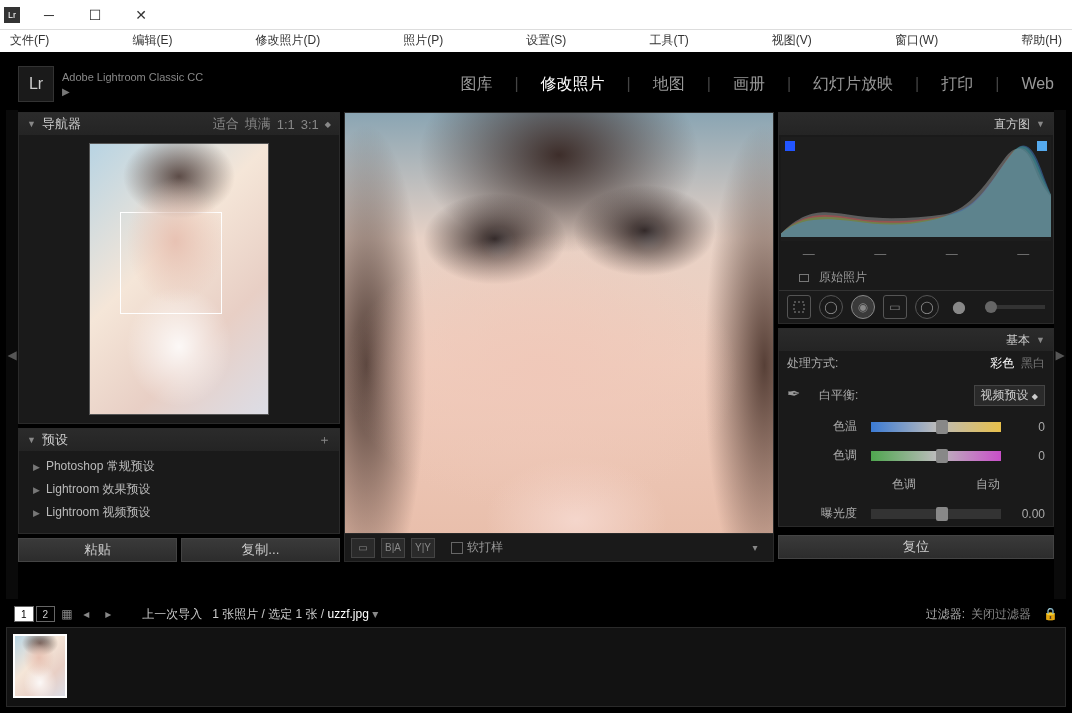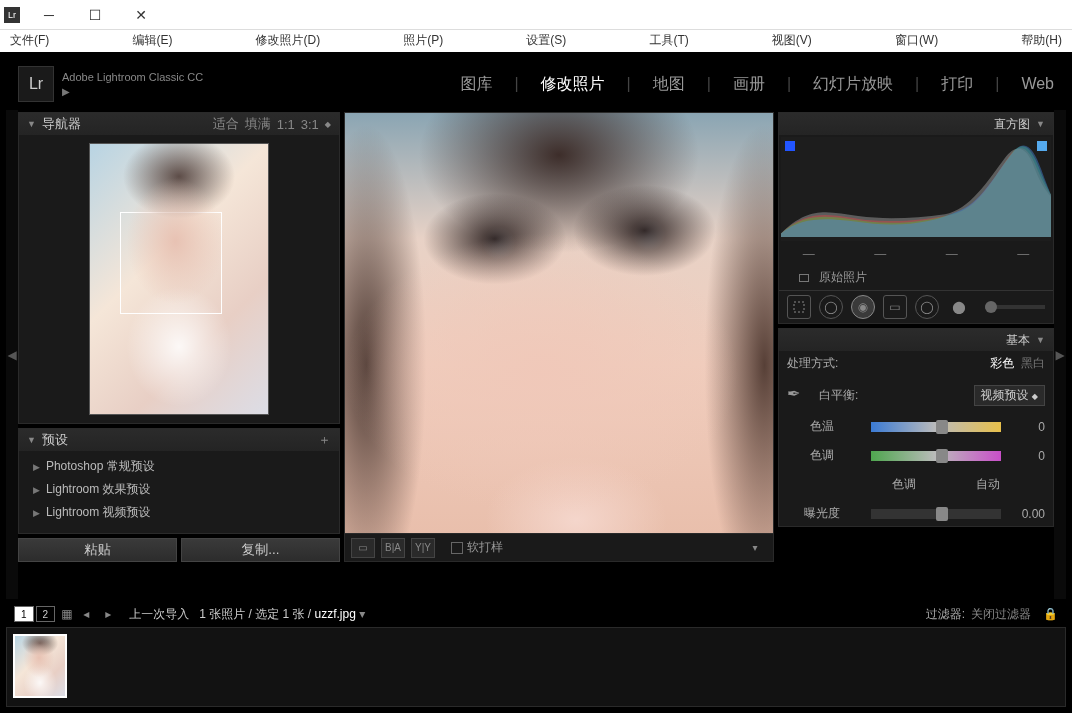--- a/index.html
+++ b/index.html
@@ -87,40 +87,40 @@
 .toolicons { display:flex; align-items:center; gap:8px; padding:4px 8px; border-top:1px solid #333; }
 .toolicons .ti { width:24px; height:24px; border:1px solid #555; border-radius:3px; display:flex; align-items:center; justify-content:center; color:#888;}
 .toolicons .ti.active { background:#3a3a3a; border-color:#888; }
 .toolicons .ti.circle { border-radius:50%; }
 .toolicons .miniSlider { flex:1; height:4px; background:#333; position:relative; margin-left:6px;}
 .toolicons .miniSlider::after { content:""; position:absolute; left:0; top:-4px; width:12px; height:12px; border-radius:50%; background:#666;}
 
 .rhead { height:22px; display:flex; align-items:center; justify-content:flex-end; padding:0 8px; color:#ccc; background:linear-gradient(#2b2b2b,#242424); }
 .basic { padding:4px 8px; display:flex; flex-direction:column; gap:12px; }
 .basic .row { display:flex; align-items:center; color:#aaa; }
-.basic .row .lab { width:70px; text-align:center; margin-right:8px;}
+.basic .row .lab { width:70px; text-align:right; margin-right:8px;}
 .basic .row .val { width:38px; text-align:right; color:#aaa;}
 .basic .slider { flex:1; height:10px; position:relative; margin:0 6px;}
 .basic .slider.temp { background:linear-gradient(90deg,#3b7bd4,#bbb,#e8c04b);}
 .basic .slider.tint { background:linear-gradient(90deg,#4fa64f,#bbb,#c94fc9);}
 .basic .slider.gray { background:#333; }
 .basic .slider .knob { position:absolute; top:-2px; width:12px; height:14px; background:#888; border-radius:2px;}
 .basic .treatrow { display:flex; justify-content:space-between; color:#aaa; }
 .basic .wbrow { display:flex; align-items:center; gap:6px; color:#aaa;}
 .basic .eyed { width:26px;height:22px; color:#999; font-size:16px;}
 .basic .sel { background:#2a2a2a; border:1px solid #444; color:#ccc; padding:1px 6px;}
 .actions { display:flex; gap:4px; margin-top:4px;}
 .actions button { flex:1; height:24px; background:linear-gradient(#3a3a3a,#2c2c2c); border:1px solid #444; color:#ccc;}
 
 
 .statusbar { height:22px; display:flex; align-items:center; padding:0 8px; color:#ccc; margin-top:4px;}
 .statusbar .viewbtn { border:1px solid #666; padding:0 6px; height:16px; display:flex; align-items:center; margin-right:2px; font-size:10px;}
 .statusbar .viewbtn.active { background:#fff; color:#000;}
 .statusbar .gridicon { width:14px;height:14px; margin:0 4px; color:#888;}
-.statusbar .crumb { margin-left:6px; color:#ccc;}
+.statusbar .crumb { margin-left:19px; color:#ccc;}
 .statusbar .crumb .fname { color:#fff;}
 .statusbar .filt { margin-left:auto; color:#aaa;}
 .statusbar .filtsel { color:#888; margin-left:6px;}
 
 
 .filmstrip { height:80px; border:1px solid #2a2a2a; background:#121212; margin-top:2px; padding:6px; display:flex;}
 .thumb { width:54px; height:64px; border:2px solid #fff; background: linear-gradient(135deg,#b8d4e3 0%, #f5e6d8 40%, #e8cfc5 70%, #dcdde6 100%); position:relative;}
 .thumb::after { content:""; position:absolute; inset:0; background: radial-gradient(ellipse 22px 28px at 48% 36%, rgba(230,190,175,0.9), transparent 70%), radial-gradient(ellipse 26px 18px at 50% 12%, rgba(60,40,35,0.8), transparent 70%), radial-gradient(ellipse 22px 26px at 50% 78%, rgba(255,255,255,0.85), transparent 75%);}
 
 
@@ -324,20 +324,21 @@
               <span class="lab">曝光度</span>
               <div class="slider gray">
                   <div class="knob" style="left:50%"></div>
                 </div>
               <span class="val">0.00</span>
             </div>
           </div>
         </div>
 
         <div class="actions">
+          <button>复位</button>
         </div>
       </div>
 
     </div>
 
     <div class="gutter">▶</div>
   </div>
 
   <div class="statusbar">
     <div class="viewbtn active">1</div>

